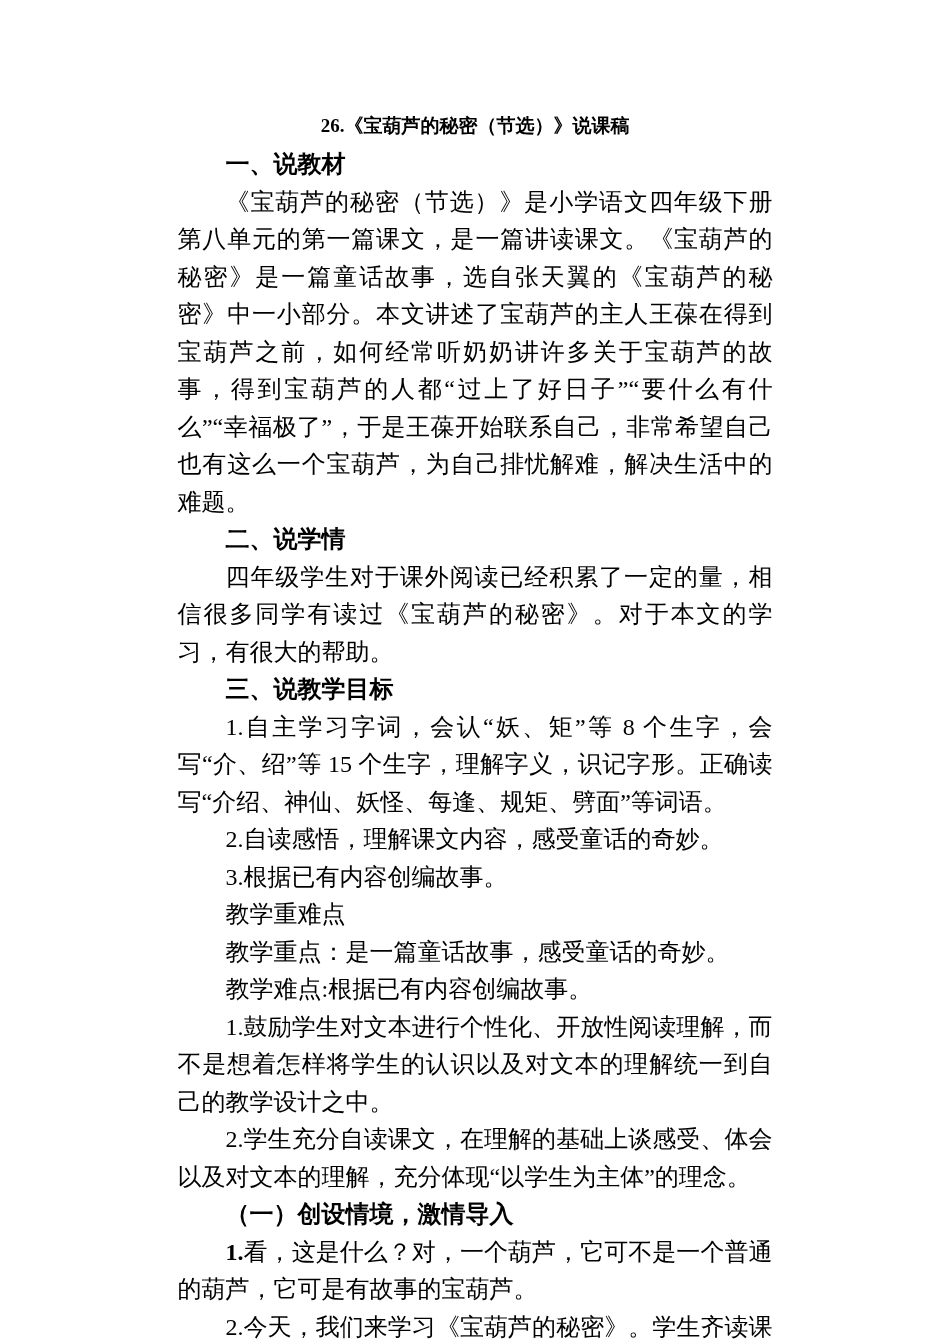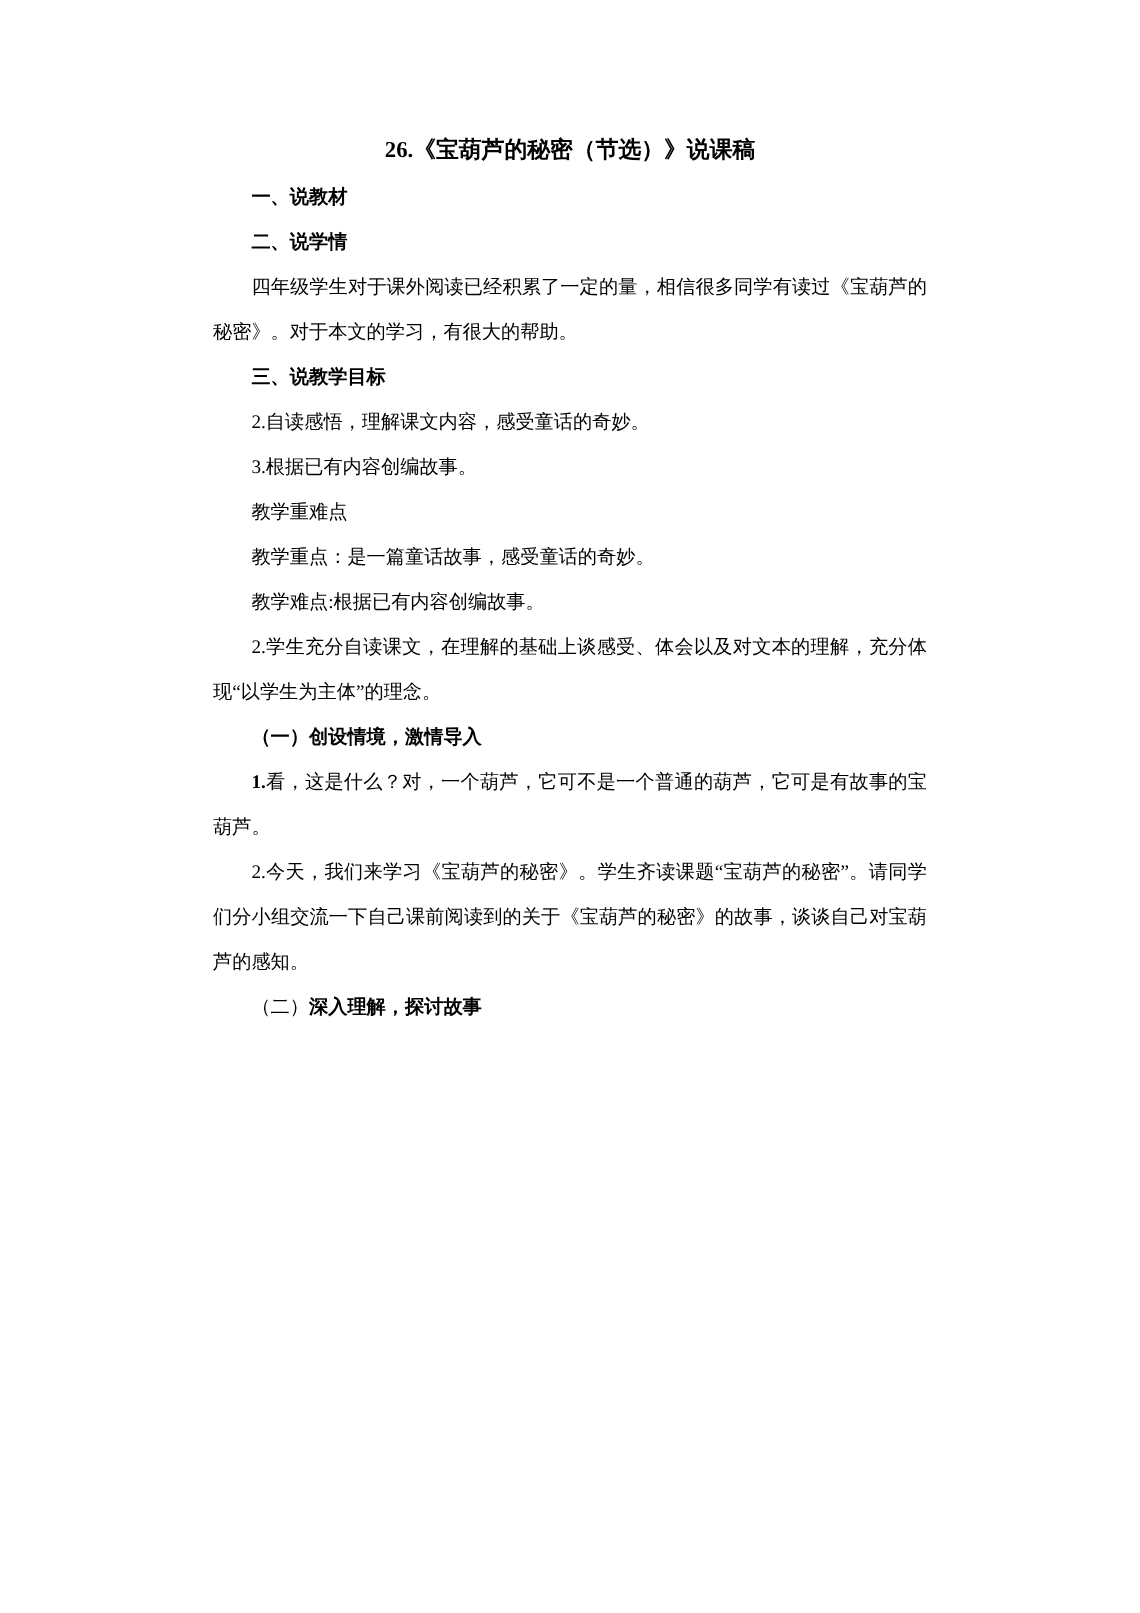--- a/index.html
+++ b/index.html
@@ -22,21 +22,21 @@
   .doc-title {
     margin: 0;
     font-size: 19px;
     line-height: 40px;
     font-weight: bold;
     text-align: center;
     text-indent: 0;
   }
   .para, .heading {
     margin: 0;
-    font-size: 16px;
+    font-size: 24px;
     line-height: 37.5px;
     text-align: justify;
     text-indent: 2em;
     word-break: break-all;
   }
   .heading {
     font-weight: bold;
   }
   .heading-indent {
     text-indent: 6em;
@@ -50,40 +50,43 @@
 </style>
 </head>
 <body>
 
 <div class="page">
 
   <p class="doc-title">26.《宝葫芦的秘密（节选）》说课稿</p>
 
   <p class="heading">一、说教材</p>
 
+  <p class="para">《宝葫芦的秘密（节选）》是小学语文四年级下册第八单元的第一篇课文，是一篇讲读课文。《宝葫芦的秘密》是一篇童话故事，选自张天翼的《宝葫芦的秘密》中一小部分。本文讲述了宝葫芦的主人王葆在得到宝葫芦之前，如何经常听奶奶讲许多关于宝葫芦的故事，得到宝葫芦的人都“过上了好日子”“要什么有什么”“幸福极了”，于是王葆开始联系自己，非常希望自己也有这么一个宝葫芦，为自己排忧解难，解决生活中的难题。</p>
 
   <p class="heading">二、说学情</p>
 
   <p class="para">四年级学生对于课外阅读已经积累了一定的量，相信很多同学有读过《宝葫芦的秘密》。对于本文的学习，有很大的帮助。</p>
 
   <p class="heading">三、说教学目标</p>
 
 
+  <p class="para">1.自主学习字词，会认“妖、矩”等 8 个生字，会写“介、绍”等 15 个生字，理解字义，识记字形。正确读写“介绍、神仙、妖怪、每逢、规矩、劈面”等词语。</p>
 
   <p class="para">2.自读感悟，理解课文内容，感受童话的奇妙。</p>
 
   <p class="para">3.根据已有内容创编故事。</p>
 
   <p class="para">教学重难点</p>
 
   <p class="para">教学重点：是一篇童话故事，感受童话的奇妙。</p>
 
   <p class="para">教学难点:根据已有内容创编故事。</p>
 
 
+  <p class="para">1.鼓励学生对文本进行个性化、开放性阅读理解，而不是想着怎样将学生的认识以及对文本的理解统一到自己的教学设计之中。</p>
 
   <p class="para">2.学生充分自读课文，在理解的基础上谈感受、体会以及对文本的理解，充分体现“以学生为主体”的理念。</p>
 
 
   <p class="heading">（一）创设情境，激情导入</p>
 
   <p class="para"><span class="lead-bold">1.</span><span>看，这是什么？对，一个葫芦，它可不是一个普通的葫芦，它可是有故事的宝葫芦。</span></p>
 
   <p class="para">2.今天，我们来学习《宝葫芦的秘密》。学生齐读课题“宝葫芦的秘密”。请同学们分小组交流一下自己课前阅读到的关于《宝葫芦的秘密》的故事，谈谈自己对宝葫芦的感知。</p>
 

